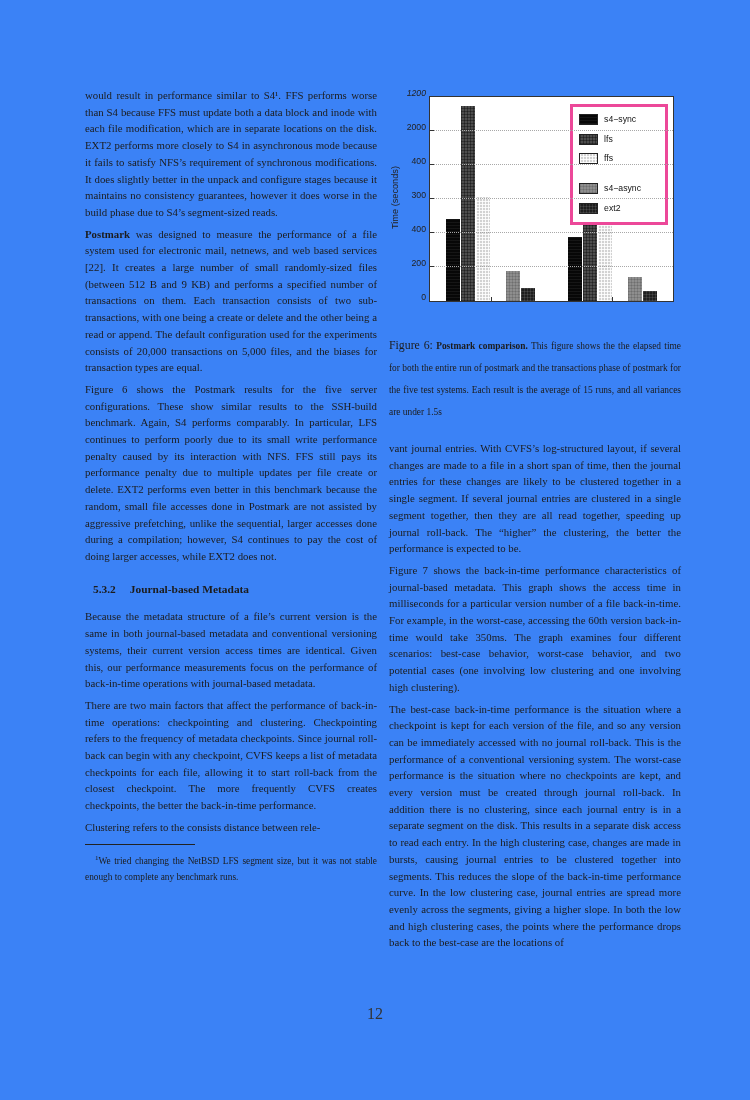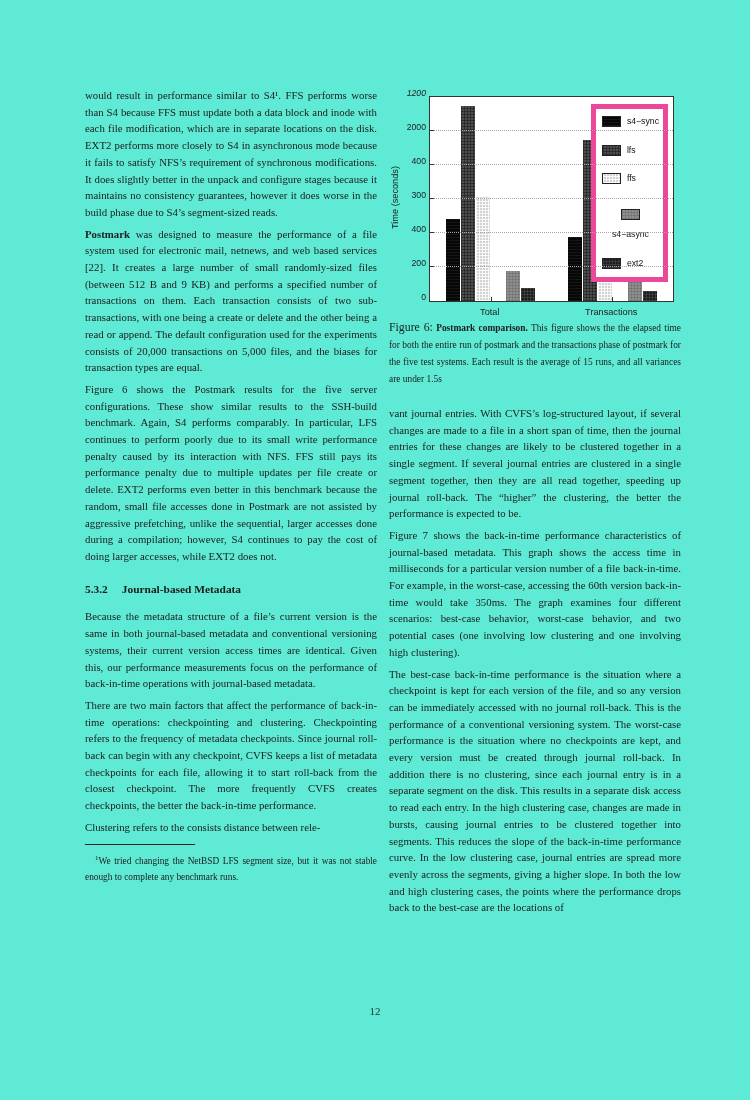--- a/index.html
+++ b/index.html
@@ -1,61 +1,61 @@
 <!DOCTYPE html>
 <html><head>
 <meta charset="utf-8">
 <style>
   html,body{margin:0;padding:0;background:#ffffff;}
   body{width:750px;height:1100px;position:relative;font-family:"Liberation Serif",serif;color:#1c1c1c;-webkit-font-smoothing:antialiased;}
-  .page{position:absolute;inset:0;background:#5eead4;overflow:hidden;}
+  .page{position:absolute;inset:0;background:#3b82f6;overflow:hidden;}
 
   .col{position:absolute;top:87px;width:292px;font-size:10.8px;line-height:16.7px;text-align:justify;}
   .col-left{left:85px;}
   .col-right{left:389px;}
   .col p{margin:0 0 5px 0;}
   .bold{font-weight:bold;}
 
-  .section-heading{font-weight:bold;font-size:11.4px;margin:16px 0 11px 0;text-align:left;}
+  .section-heading{font-weight:bold;font-size:11.4px;margin:16px 0 11px 8px;text-align:left;}
   .section-heading .sec-num{margin-right:14px;}
 
   .footnote-rule{width:110px;border:none;border-top:1.2px solid #222;margin:8px 0 5px 0;}
   .footnote{font-size:9.3px;line-height:16px;text-align:justify;}
   .footnote .fn-marker{vertical-align:super;font-size:7px;margin-left:10px;}
 
-  .page-number{position:absolute;left:0;right:0;top:1005px;text-align:center;font-size:11px;color:#333;}
+  .page-number{position:absolute;left:0;right:0;top:1005px;text-align:center;font-size:16px;color:#333;}
 
   
   .figure-block{width:292px;margin-bottom:17px;}
   .chart{position:relative;width:292px;height:232px;font-family:"Liberation Sans",sans-serif;}
   .chart-plot{position:absolute;left:40px;top:9px;width:243px;height:204px;border:1px solid #333;background:#fff;}
   .gridline{position:absolute;left:0;right:0;height:0;border-top:1px dotted #a8a8a8;}
   .bar-row{position:absolute;inset:0;display:flex;}
   .bar-group{flex:1;display:flex;align-items:flex-end;justify-content:center;gap:1px;height:100%;}
   .bar{width:14px;}
   .bar-spacer{width:14px;}
   .ytick-label{position:absolute;right:100%;margin-right:4px;font-size:8.7px;color:#222;white-space:nowrap;}
   .ytickmark{position:absolute;left:0;width:4px;height:1px;background:#333;}
   .xtickmark{position:absolute;bottom:0;width:1px;height:4px;background:#333;}
   .xlabels{position:absolute;left:40px;top:217px;width:243px;display:flex;}
   .xlabels span{flex:1;text-align:center;font-size:9.2px;color:#222;}
   .ylabel{position:absolute;left:-1px;top:9px;height:204px;width:14px;display:flex;align-items:center;justify-content:center;writing-mode:vertical-rl;transform:rotate(180deg);font-size:9.2px;color:#222;}
-  .legend{position:absolute;right:5px;top:7px;border:5px solid #ec4899;background:#fff;padding:4px 4px 5px 6px;display:flex;flex-direction:column;gap:12px;}
+  .legend{position:absolute;right:5px;top:7px;border:3px solid #ec4899;background:#fff;padding:4px 24px 5px 6px;display:flex;flex-direction:column;gap:3px;}
   .legend-row{display:flex;align-items:center;gap:6px;font-size:8.7px;color:#111;white-space:nowrap;}
-  .legend-row.legend-gap{margin-top:10px;flex-direction:column;}
+  .legend-row.legend-gap{margin-top:10px;}
   .swatch{width:17px;height:9px;border:0.5px solid #222;flex:0 0 auto;}
 
   
   .p-lfs{background-image:repeating-linear-gradient(0deg,rgba(0,0,0,.35) 0 1px,transparent 1px 3px),repeating-linear-gradient(90deg,rgba(0,0,0,.35) 0 1px,transparent 1px 3px);}
   .p-ffs{background-image:repeating-linear-gradient(0deg,rgba(255,255,255,.85) 0 1px,transparent 1px 3px),repeating-linear-gradient(90deg,rgba(255,255,255,.85) 0 1px,transparent 1px 3px);}
   .p-s4async{background-image:repeating-linear-gradient(0deg,rgba(0,0,0,.12) 0 1px,transparent 1px 3px),repeating-linear-gradient(90deg,rgba(0,0,0,.12) 0 1px,transparent 1px 3px);}
   .p-ext2{background-image:repeating-linear-gradient(0deg,rgba(255,255,255,.10) 0 1px,transparent 1px 3px),repeating-linear-gradient(90deg,rgba(255,255,255,.10) 0 1px,transparent 1px 3px);}
   .p-s4sync{background-image:repeating-linear-gradient(0deg,rgba(255,255,255,.06) 0 1px,transparent 1px 3px);}
 
-  .figure-caption{font-size:9.4px;line-height:17px;text-align:justify;}
+  .figure-caption{margin-top:15px;font-size:9.4px;line-height:22px;text-align:justify;}
   .figure-caption .cap-label{font-size:11.8px;}
   .figure-caption .cap-title{font-weight:bold;}
 </style>
 </head>
 <body>
 
 <div class="page">
 
   <div class="col col-left">
     <p>would result in performance similar to S4¹.  FFS performs worse than S4 because FFS must update both a data block and inode with each file modification, which are in separate locations on the disk.  EXT2 performs more closely to S4 in asynchronous mode because it fails to satisfy NFS’s requirement of synchronous modifications.  It does slightly better in the unpack and configure stages because it maintains no consistency guarantees, however it does worse in the build phase due to S4’s segment-sized reads.</p>
@@ -130,24 +130,20 @@
             <div class="gridline" style="bottom: 66.6667%;"></div>
             <div class="ytickmark" style="bottom: 66.6667%;"></div>
             <div class="ytick-label" style="bottom: calc(66.6667% - 5px);">400</div>
             <div class="gridline" style="bottom: 83.3333%;"></div>
             <div class="ytickmark" style="bottom: 83.3333%;"></div>
             <div class="ytick-label" style="bottom: calc(83.3333% - 5px);">2000</div>
             <div class="ytick-label" style="bottom: calc(100% - 5px); font-style: italic;">1200</div>
             <div class="xtickmark" style="left: 25%;"></div>
             <div class="xtickmark" style="left: 75%;"></div>
           </div>
-        <div class="xlabels">
-            <span>Total</span>
-            <span>Transactions</span>
-          </div>
       </div>
       <div class="figure-caption">
         <span class="cap-label">Figure 6:</span>
         <span class="cap-title">Postmark comparison.</span>
         <span>This figure shows the the elapsed time for both the entire run of postmark and the transactions phase of postmark for the five test systems. Each result is the average of 15 runs, and all variances are under 1.5s</span>
       </div>
     </div>
 
     <p>vant journal entries.  With CVFS’s log-structured layout, if several changes are made to a file in a short span of time, then the journal entries for these changes are likely to be clustered together in a single segment.  If several journal entries are clustered in a single segment together, then they are all read together, speeding up journal roll-back.  The “higher” the clustering, the better the performance is expected to be.</p>
     <p>Figure 7 shows the back-in-time performance characteristics of journal-based metadata.  This graph shows the access time in milliseconds for a particular version number of a file back-in-time.  For example, in the worst-case, accessing the 60th version back-in-time would take 350ms.  The graph examines four different scenarios: best-case behavior, worst-case behavior, and two potential cases (one involving low clustering and one involving high clustering).</p>

